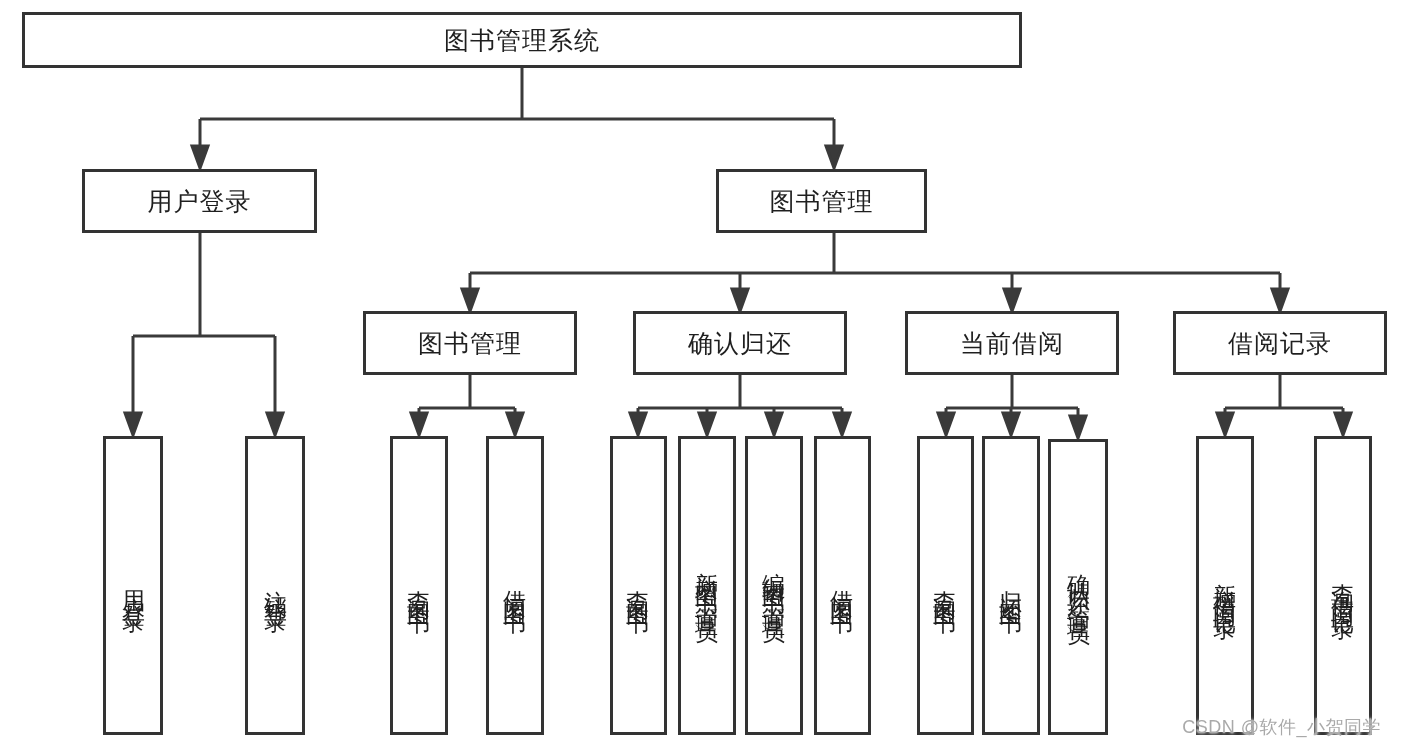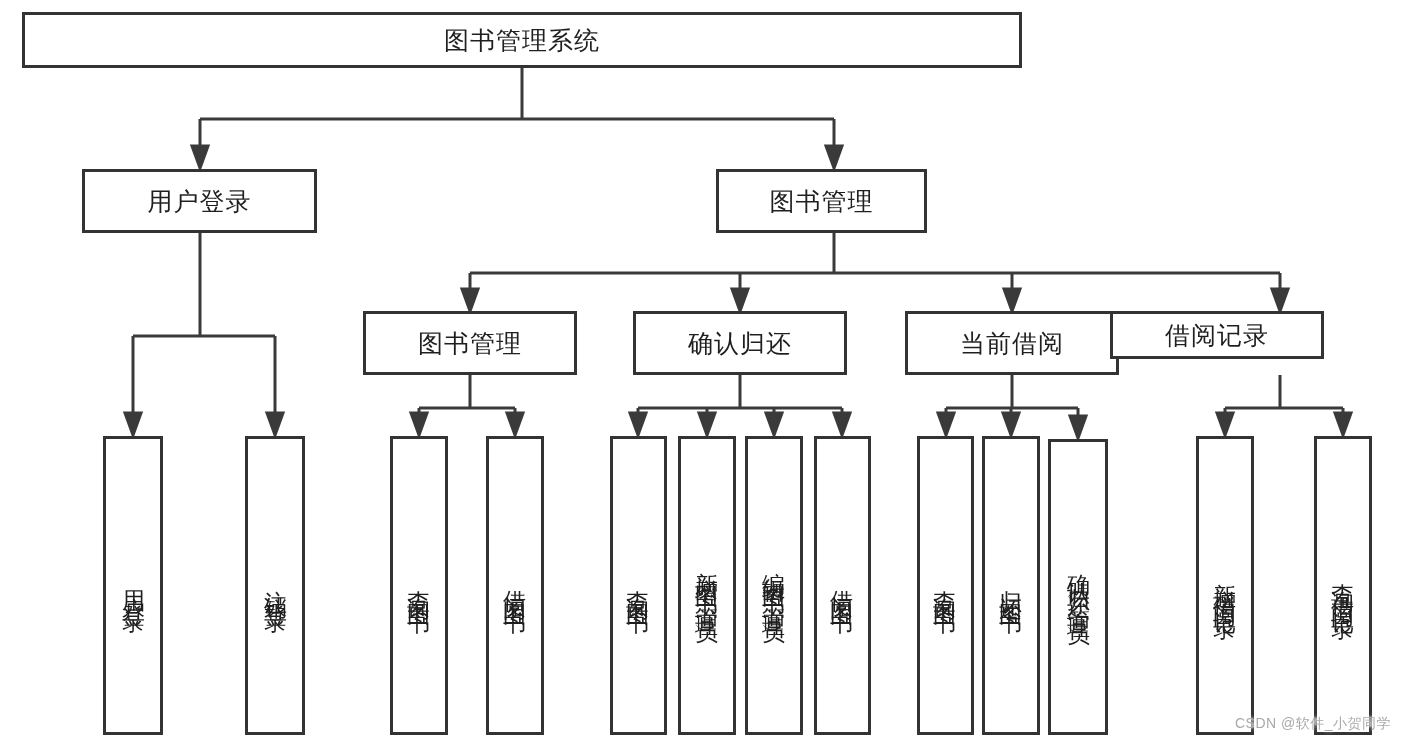--- a/index.html
+++ b/index.html
@@ -41,23 +41,23 @@
     writing-mode: vertical-rl;
     text-orientation: mixed;
     text-align: center;
     font-size: 23px;
     letter-spacing: 7px;
     line-height: 52px;
   }
   .watermark {
     position: absolute;
     top: 715px;
-    right: 14px;
+    right: 24px;
     z-index: 3;
-    font-size: 14px;
+    font-size: 18px;
     letter-spacing: 0.5px;
     color: #a9a9a9;
     text-shadow: 0 0 2px #ffffff, 0 0 4px #ffffff;
     white-space: nowrap;
   }
 </style>
 </head>
 <body>
 
 <div class="stage">
@@ -113,21 +113,21 @@
   </svg>
 
   <div class="box hbox" style="left:22px; top:12px; width:1000px; height:56px">图书管理系统</div>
 
   <div class="box hbox" style="left:82px; top:169px; width:235px; height:64px">用户登录</div>
   <div class="box hbox" style="left:716px; top:169px; width:211px; height:64px">图书管理</div>
 
   <div class="box hbox" style="left:363px; top:311px; width:214px; height:64px">图书管理</div>
   <div class="box hbox" style="left:633px; top:311px; width:214px; height:64px">确认归还</div>
   <div class="box hbox" style="left:905px; top:311px; width:214px; height:64px">当前借阅</div>
-  <div class="box hbox" style="left:1110px; top:311px; width:214px; height:48px">借阅记录</div>
+  <div class="box hbox" style="left:1173px; top:311px; width:214px; height:64px">借阅记录</div>
 
   <div class="box vbox" style="left:103px; top:436px; width:60px; height:299px">用户登录</div>
   <div class="box vbox" style="left:245px; top:436px; width:60px; height:299px">注销登录</div>
 
   <div class="box vbox" style="left:390px; top:436px; width:58px; height:299px">查询图书</div>
   <div class="box vbox" style="left:486px; top:436px; width:58px; height:299px">借阅图书</div>
 
   <div class="box vbox" style="left:610px; top:436px; width:57px; height:299px">查询图书</div>
   <div class="box vbox" style="left:678px; top:436px; width:58px; height:299px">新增图书（管理员）</div>
   <div class="box vbox" style="left:745px; top:436px; width:58px; height:299px">编辑图书（管理员）</div>

